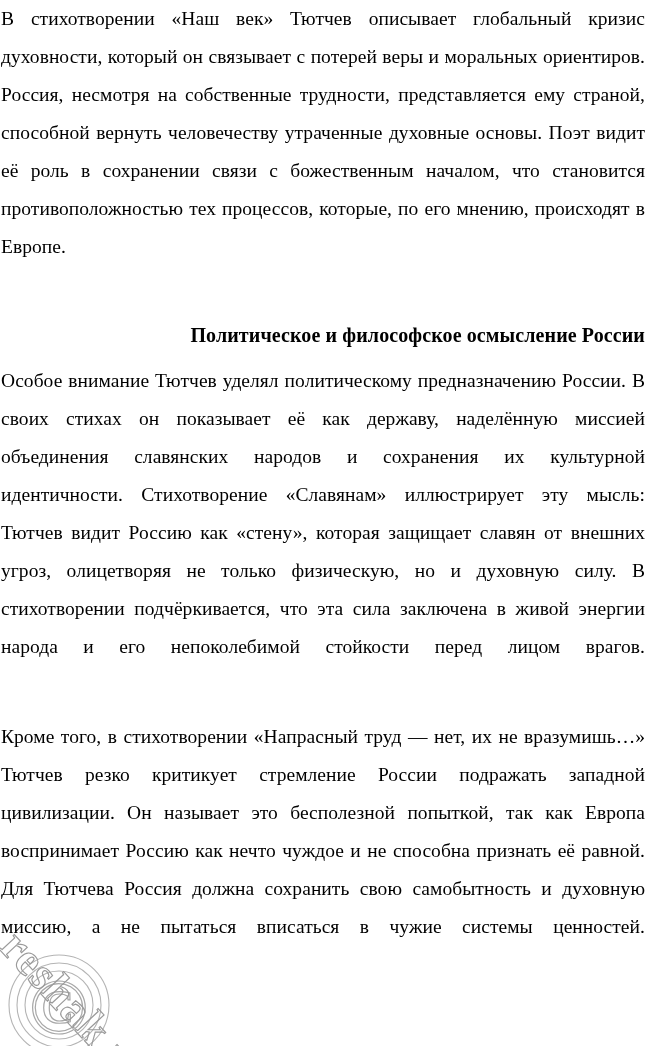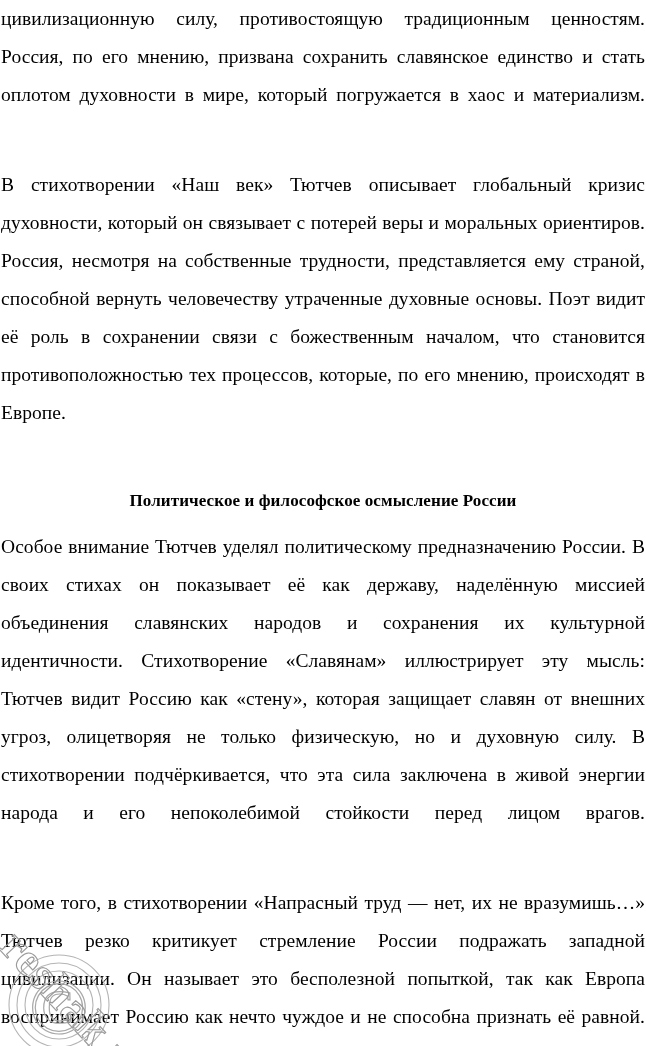--- a/index.html
+++ b/index.html
@@ -41,24 +41,24 @@
 
   
   .para::after {
     content: "";
     display: inline-block;
     width: 100%;
   }
 
   .heading {
     margin: 12px 0 10px 0;
-    font-size: 17px;
+    font-size: 20px;
     line-height: 34px;
     font-weight: bold;
-    text-align: center;
+    text-align: right;
     letter-spacing: 0.1px;
   }
 
   
   #watermark {
     position: absolute;
     left: -4px;
     top: 908px;
     width: 240px;
     height: 150px;
@@ -96,21 +96,20 @@
     stroke-width: 1.2;
   }
 </style>
 </head>
 <body>
 
 <div id="page">
 
   <div class="doc-body">
 
-    <p class="para">цивилизационную силу, противостоящую традиционным ценностям. Россия, по его мнению, призвана сохранить славянское единство и стать оплотом духовности в мире, который погружается в хаос и материализм.</p>
 
     <p class="para">В стихотворении «Наш век» Тютчев описывает глобальный кризис духовности, который он связывает с потерей веры и моральных ориентиров. Россия, несмотря на собственные трудности, представляется ему страной, способной вернуть человечеству утраченные духовные основы. Поэт видит её роль в сохранении связи с божественным началом, что становится противоположностью тех процессов, которые, по его мнению, происходят в Европе.</p>
 
     <h2 class="heading">Политическое и философское осмысление России</h2>
 
     <p class="para">Особое внимание Тютчев уделял политическому предназначению России. В своих стихах он показывает её как державу, наделённую миссией объединения славянских народов и сохранения их культурной идентичности. Стихотворение «Славянам» иллюстрирует эту мысль: Тютчев видит Россию как «стену», которая защищает славян от внешних угроз, олицетворяя не только физическую, но и духовную силу. В стихотворении подчёркивается, что эта сила заключена в живой энергии народа и его непоколебимой стойкости перед лицом врагов.</p>
 
     <p class="para">Кроме того, в стихотворении «Напрасный труд — нет, их не вразумишь…» Тютчев резко критикует стремление России подражать западной цивилизации. Он называет это бесполезной попыткой, так как Европа воспринимает Россию как нечто чуждое и не способна признать её равной. Для Тютчева Россия должна сохранить свою самобытность и духовную миссию, а не пытаться вписаться в чужие системы ценностей.</p>
 
   </div>

